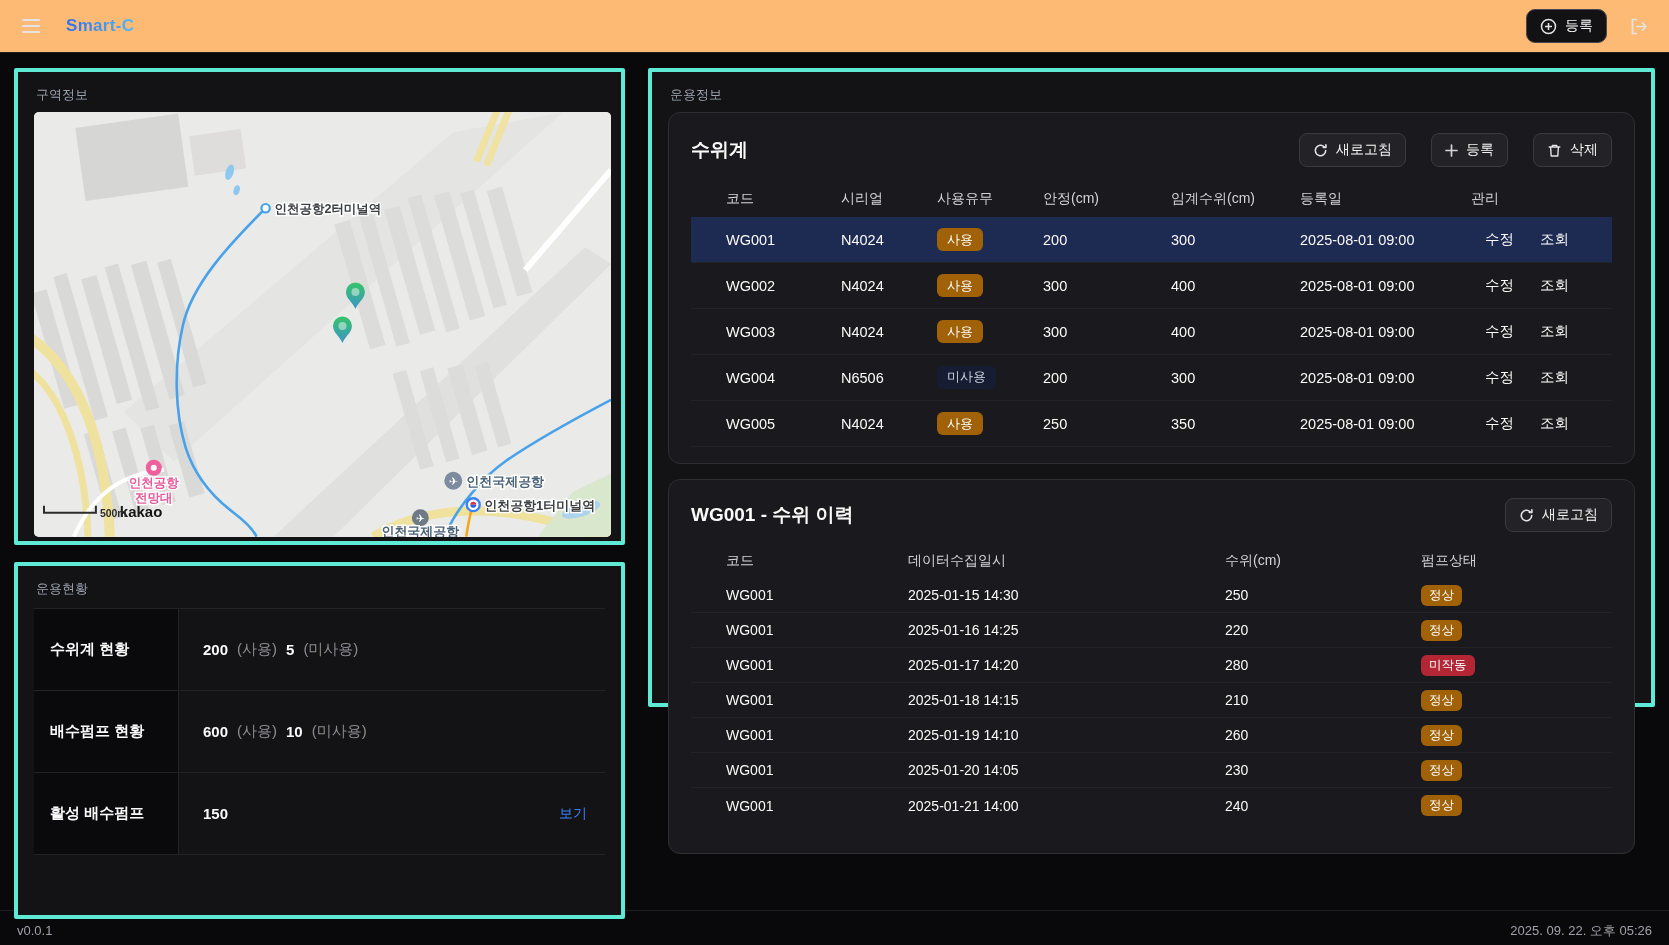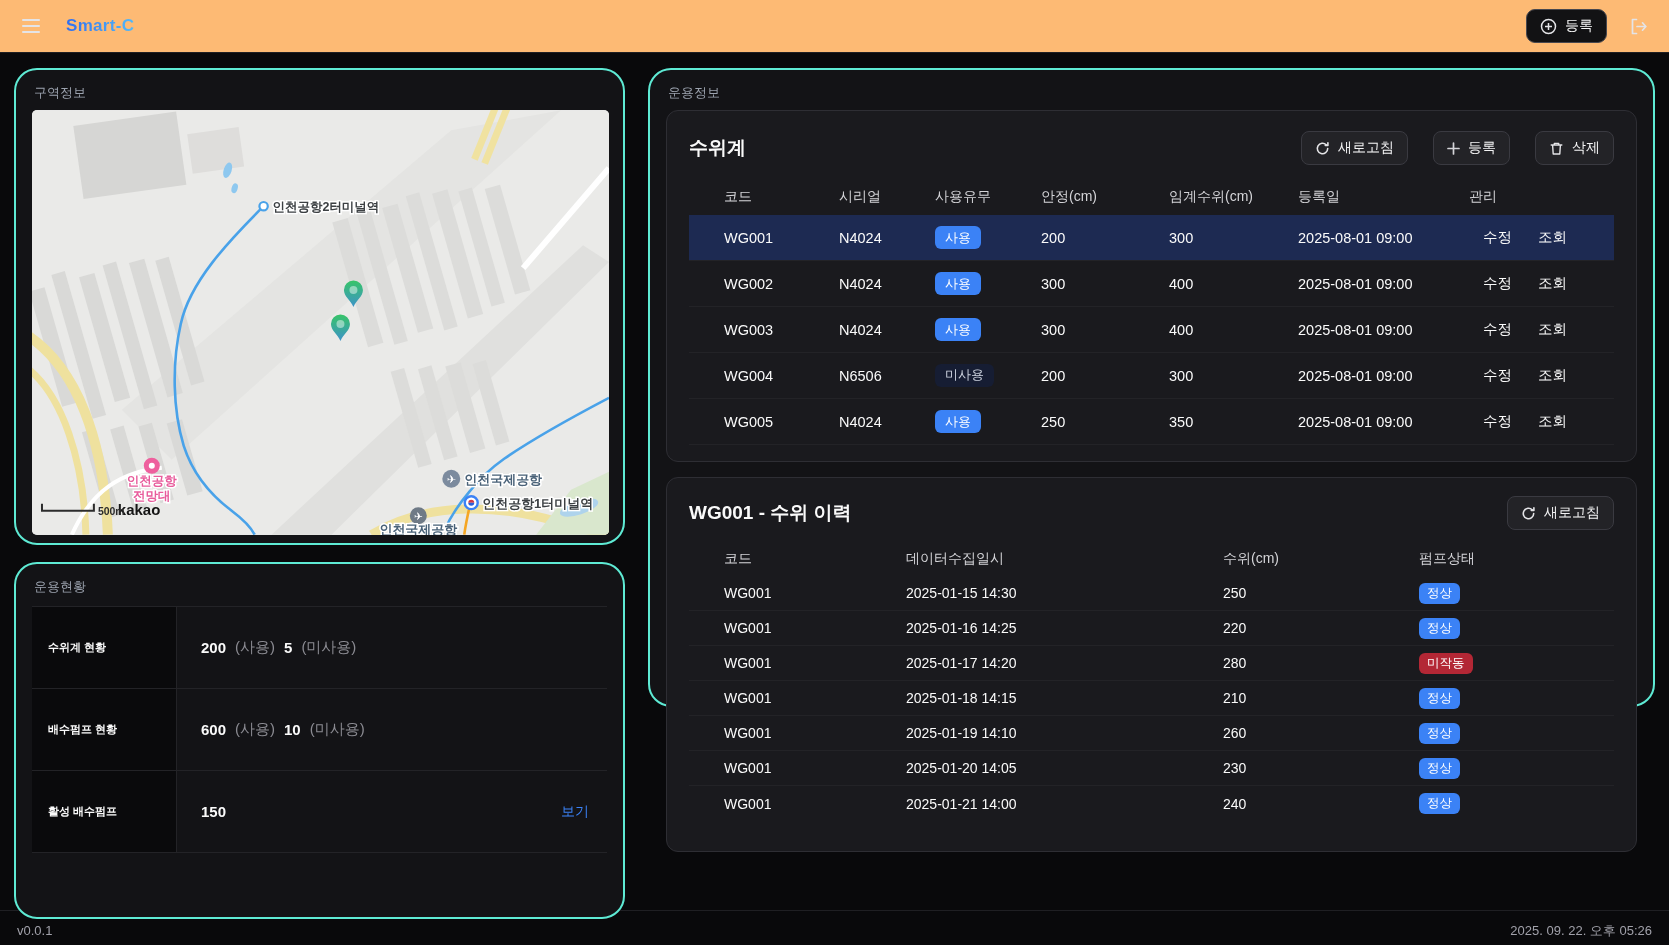--- a/index.html
+++ b/index.html
@@ -12,34 +12,34 @@
   .brand { margin-left:18px; font-size:17px; font-weight:bold; background:linear-gradient(90deg,#2f6ef0,#53b9f8); -webkit-background-clip:text; background-clip:text; color:transparent; letter-spacing:.3px; cursor:pointer; }
   .topbar-right { margin-left:auto; display:flex; align-items:center; gap:16px; }
   .btn-outline { display:inline-flex; align-items:center; gap:8px; background:#121214; border:1px solid #48484f; border-radius:9px; color:#fafafa; font-size:14px; padding:7px 13px; cursor:pointer; font-family:inherit; }
   .icon-btn { display:flex; align-items:center; justify-content:center; width:30px; height:30px; cursor:pointer; }
 
   
   .main { display:flex; gap:23px; padding:15px 14px 0 14px; height:852px; }
   .col-left { width:611px; flex:none; }
   .col-right { flex:1; }
 
-  .card { background:#131316; border:2px solid #5eead4; border-radius:23px; }
+  .card { background:#131316; border:4px solid #5eead4; border-radius:2px; }
   .card-label { font-size:13px; color:#9ca3af; }
 
   
   .zone-card { height:477px; padding:12px 16px; }
   .zone-card .card-label { margin:2px 0 8px 2px; }
   .map-wrap { width:577px; height:425px; border-radius:5px; overflow:hidden; cursor:grab; background:#eaeae8; }
 
   
   .status-card { height:357px; margin-top:17px; padding:14px 16px; }
   .status-card .card-label { margin:0 0 10px 2px; }
   .ops-table { border-top:1px solid #232327; }
   .ops-row { display:grid; grid-template-columns:144px 1fr; height:82px; border-bottom:1px solid #232327; }
-  .ops-th { background:#0a0a0c; display:flex; align-items:center; padding-left:16px; font-size:11px; font-weight:bold; color:#fafafa; }
+  .ops-th { background:#0a0a0c; display:flex; align-items:center; padding-left:16px; font-size:15px; font-weight:bold; color:#fafafa; }
   .ops-td { display:flex; align-items:center; gap:9px; padding:0 18px 0 24px; border-left:1px solid #232327; font-size:15px; }
   .ops-td .num { font-weight:bold; color:#fafafa; }
   .ops-td .unit { color:#8b8b92; }
   .ops-td .spacer { flex:1; }
   .link { color:#3b82f6; font-size:14px; cursor:pointer; }
 
   
   .info-card { height:639px; padding:12px 16px; }
   .info-card .card-label { margin:2px 0 8px 2px; }
   .subcard { background:#1a1a1e; border:1px solid #2e2e34; border-radius:12px; padding:20px 22px; }
@@ -59,21 +59,21 @@
   .manage-cell { display:flex; gap:26px; padding-left:14px; }
   .row-link { color:#fafafa; cursor:pointer; }
 
   
   .htable-head, .htable-row { display:grid; grid-template-columns:182px 317px 196px auto; align-items:center; padding-left:35px; }
   .htable-head { height:34px; margin-top:12px; color:#d4d4d8; font-size:14px; }
   .htable-row { height:35px; border-bottom:1px solid #232327; font-size:14px; color:#fafafa; }
   .htable-row:last-child { border-bottom:none; }
 
   .badge { display:inline-flex; align-items:center; justify-content:center; border-radius:6px; font-size:13px; padding:4px 10px; line-height:1.2; }
-  .badge-green { background:#3b82f6; color:#fff; }
+  .badge-green { background:#a16207; color:#fff; }
   .badge-muted { background:#161d33; color:#cdd3df;font-family:Liberation Mono, monospace; }
   .badge-red   { background:#b32735; color:#fff; }
   .badge-sm { font-size:12.5px; padding:3px 8px; }
 
   
   .footer { height:40px; margin-top:5px; border-top:1px solid #1f1f23; display:flex; align-items:center; padding:0 17px; font-size:13px; color:#a1a1aa; }
   .footer .right { margin-left:auto; }
 
   svg text { font-family:"Liberation Sans","DejaVu Sans",sans-serif; }
 </style>

